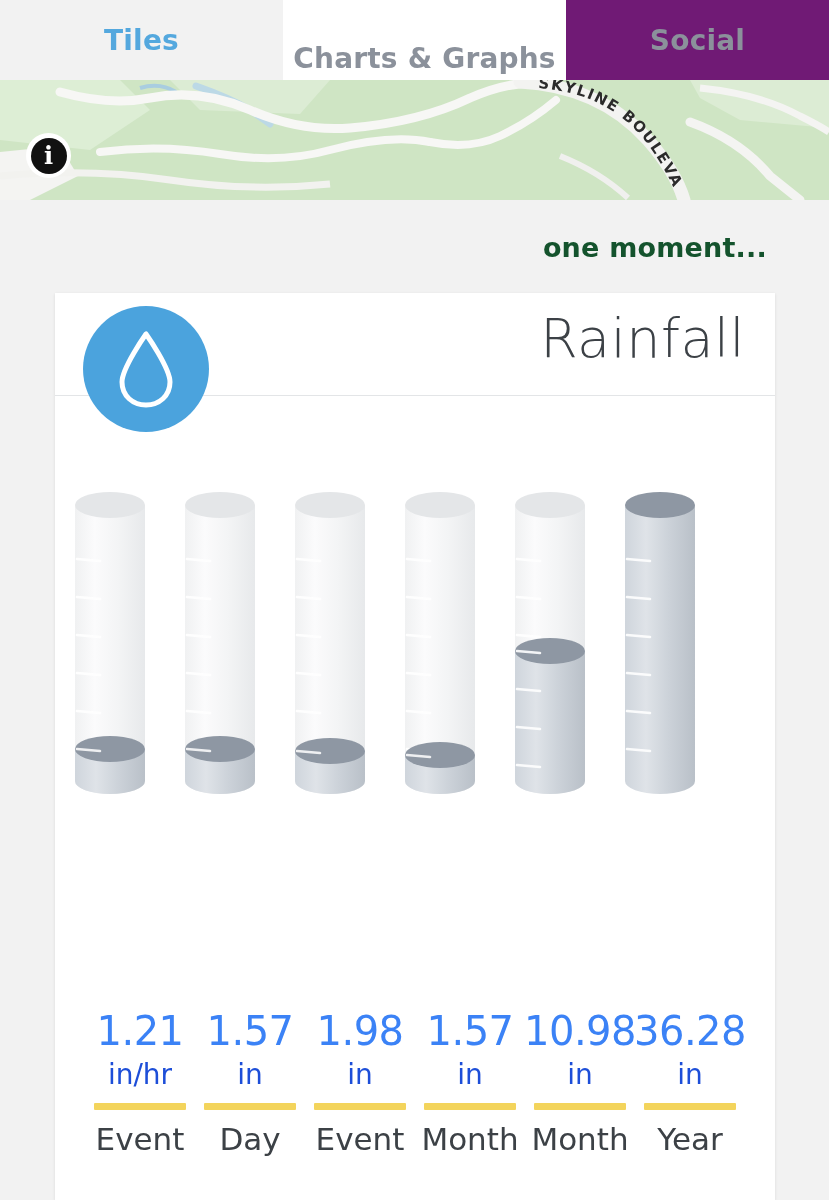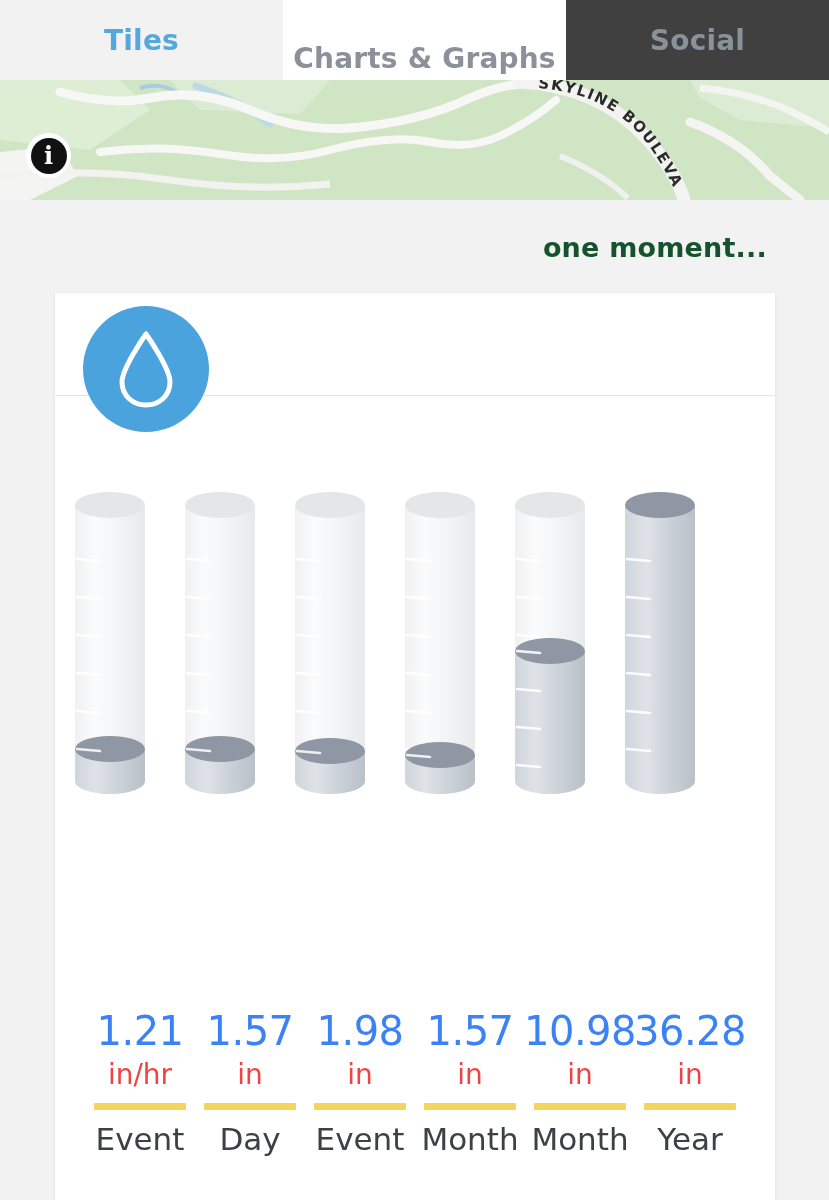--- a/index.html
+++ b/index.html
@@ -15,21 +15,21 @@
   .tabbar {
     position: absolute; left: 0; top: 0; width: 829px; height: 80px;
     background: #ffffff; display: flex; align-items: center;
   }
   .tab {
     height: 80px; display: flex; align-items: center; justify-content: center;
     font-size: 28px; letter-spacing: .2px; color: #8b919b; font-weight: 600;
   }
   .tab.tab-tiles { width: 283px; background: #f2f2f2; color: #54a8de; }
   .tab.tab-charts { width: 283px; background: #ffffff; margin-top: 36px; }
-  .tab.tab-social { width: 263px; background: #404040; }
+  .tab.tab-social { width: 263px; background: #701a75; }
 
   
   .map {
     position: absolute; left: 0; top: 80px; width: 829px; height: 120px;
     overflow: hidden; background: #cfe5c4;
   }
   .map svg { display: block; }
   .info-badge {
     position: absolute; left: 26px; top: 133px; width: 45px; height: 45px;
     border-radius: 50%; background: #ffffff; display: flex;
@@ -78,21 +78,21 @@
   .readouts {
     position: absolute; left: 30px; top: 718px; width: 660px;
     display: flex; align-items: flex-start;
   }
   .readout { width: 110px; display: flex; flex-direction: column; align-items: center; }
   .r-value {
     font-size: 40px; color: #3b82f6; font-weight: 400; line-height: 1.0;
     letter-spacing: -.5px;
   }
   .r-unit {
-    font-size: 28px; color: #ef4444; font-weight: 400; margin-top: 10px; line-height: 1;
+    font-size: 28px; color: #1d4ed8; font-weight: 400; margin-top: 10px; line-height: 1;
   }
   .r-rule {
     width: 92px; height: 7px; background: #f3d45c; margin-top: 14px; border-radius: 1px;
   }
   .r-label {
     font-size: 31px; color: #3c4146; font-weight: 400; margin-top: 14px; line-height: 1;
   }
 </style>
 </head>
 <body>
@@ -144,20 +144,21 @@
 
   <div class="info-badge">
     <span class="info-dot">i</span>
   </div>
 
   <div class="status-line">one moment...</div>
 
   <div class="card">
 
     <div class="card-header">
+      <div class="card-title">Rainfall</div>
       <div class="header-rule"></div>
     </div>
 
     <div class="drop-badge">
       <svg width="66" height="82" viewBox="0 0 66 82">
         <path d="M33 6 C33 6 9 40 9 54 C9 68 20 77 33 77 C46 77 57 68 57 54 C57 40 33 6 33 6 Z" fill="none" stroke="#ffffff" stroke-width="5" stroke-linejoin="round"></path>
       </svg>
     </div>
 
     <div class="gauges">

